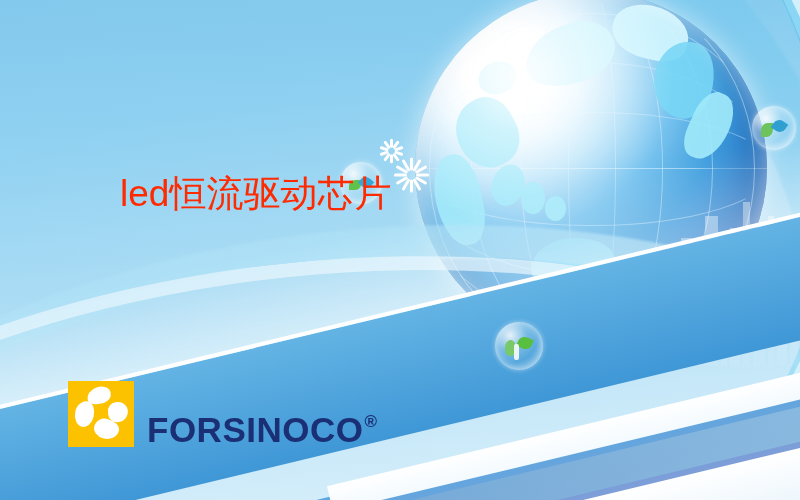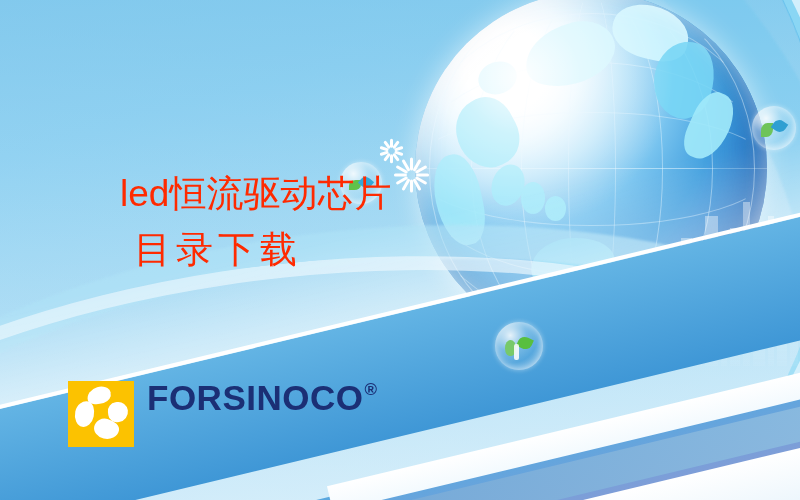--- a/index.html
+++ b/index.html
@@ -106,21 +106,21 @@
      box-shadow:inset 0 0 8px rgba(255,255,255,.75), 0 0 5px rgba(255,255,255,.45);}
   .bubble .leaf{position:absolute;border-radius:55% 0 55% 0;}
 
   
   #headline{position:absolute;left:88px;top:166px;z-index:40;margin-left:32px;}
   #headline .ln{color:#ff2a00;font-size:37px;line-height:56px;font-weight:400;white-space:nowrap;
      font-family:"Liberation Sans","DejaVu Sans",sans-serif;}
   #headline .ln2{padding-left:14px;letter-spacing:5px;}
 
   
-  #logo{position:absolute;left:68px;top:381px;display:flex;align-items:flex-start;z-index:40;}
+  #logo{position:absolute;left:68px;top:381px;display:flex;align-items:flex-end;z-index:40;}
   #logomark{width:66px;height:66px;background:#fcc200;position:relative;flex:0 0 auto;}
   #logomark b{position:absolute;display:block;background:#ffffff;}
   #logotext{margin-left:13px;}
   #brand{display:flex;align-items:flex-start;color:#1b2f75;
      font-size:35px;font-weight:bold;letter-spacing:.5px;line-height:34px;
      font-family:"Liberation Sans","DejaVu Sans",sans-serif;}
   #brand .reg{font-size:17px;line-height:17px;margin-left:1px;margin-top:0px;}
   #tagline{color:#16181c;font-size:16.5px;line-height:20px;margin-top:5px;letter-spacing:.2px;
      font-family:"Liberation Sans","DejaVu Sans",sans-serif;}
 </style>
@@ -231,21 +231,20 @@
     <div class="leaf" style="left:23px;top:15px;width:14px;height:12px;background:#58bf3f;transform:rotate(25deg);"></div>
     <div class="leaf" style="left:19px;top:22px;width:5px;height:16px;background:rgba(255,255,255,.85);border-radius:2px;"></div>
   </div>
   <div class="bubble" style="left:752px;top:106px;width:44px;height:44px;">
     <div class="leaf" style="left:9px;top:17px;width:12px;height:14px;background:#6ec45a;"></div>
     <div class="leaf" style="left:21px;top:14px;width:13px;height:12px;background:#2f9fd2;transform:rotate(35deg);"></div>
   </div>
 
   <div id="headline">
     <div class="ln ln1">led恒流驱动芯片</div>
-    <div class="ln ln2">目录下载</div>
   </div>
 
   <div id="logo">
     <div id="logomark">
       <b style="left:19px;top:6px;width:24px;height:17px;border-radius:52% 48% 40% 60%/60% 50% 50% 40%;transform:rotate(-16deg);"></b>
       <b style="left:7px;top:20px;width:19px;height:26px;border-radius:56% 44% 48% 52%/48% 52% 48% 52%;transform:rotate(12deg);"></b>
       <b style="left:40px;top:21px;width:20px;height:20px;border-radius:48% 52% 56% 44%;transform:rotate(-8deg);"></b>
       <b style="left:26px;top:38px;width:25px;height:20px;border-radius:44% 56% 52% 48%/52% 44% 56% 48%;transform:rotate(14deg);"></b>
     </div>
     <div id="logotext">

